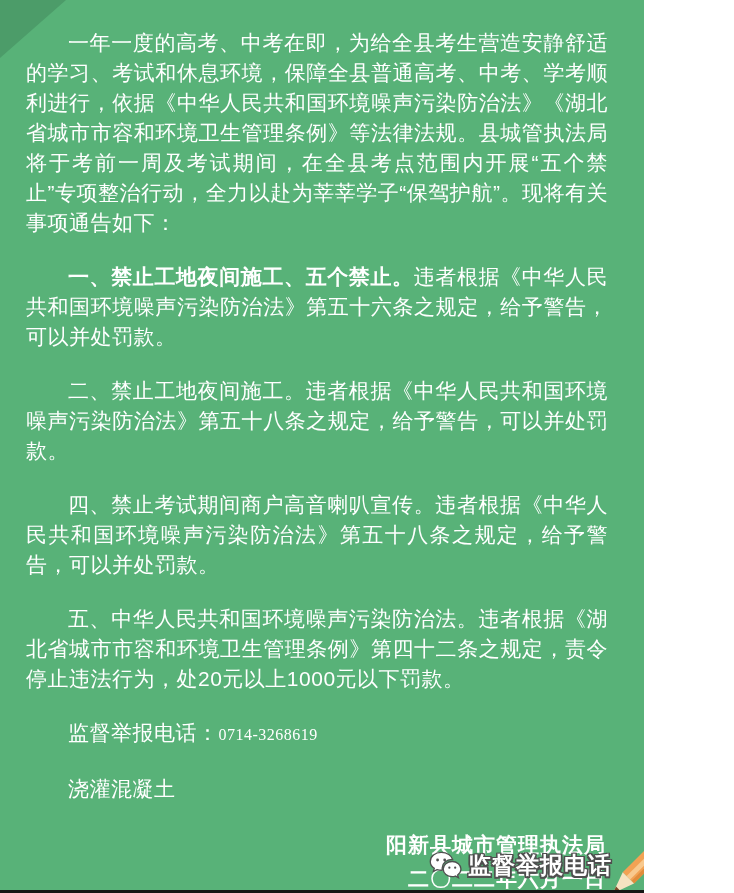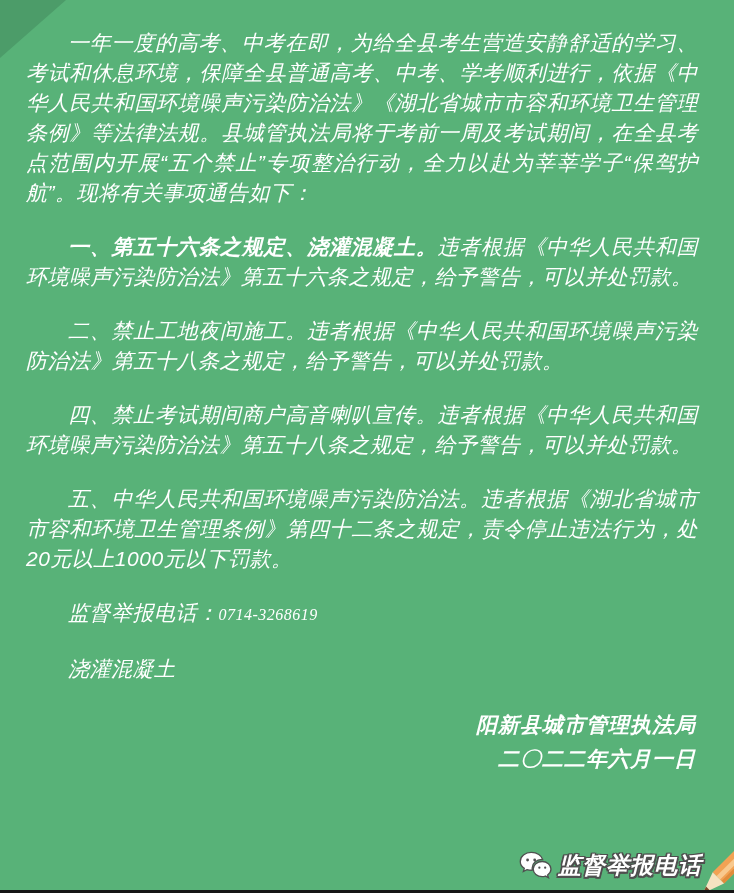--- a/index.html
+++ b/index.html
@@ -1,24 +1,23 @@
 <!DOCTYPE html>
 <html><head>
 <meta charset="utf-8">
 <style>
   html,body{margin:0;padding:0;}
   body{width:734px;height:893px;font-family:"Liberation Sans","DejaVu Sans",sans-serif;}
   .page{
     position:relative;
-    width:734px;height:893px;
+    width:644px;height:893px;
     background:#58b278;
     color:#ffffff;
     overflow:hidden;
     box-sizing:border-box;
-    font-style:italic;
   }
   .corner-triangle{
     position:absolute;top:0;left:0;
     width:0;height:0;
     border-top:58px solid #4c9c69;
     border-right:66px solid transparent;
   }
   .content{
     position:relative;
     padding:28px 36px 0 26px;
@@ -77,21 +76,21 @@
 <body>
 
 <div class="page">
 
   <div class="corner-triangle"></div>
 
   <div class="content">
 
     <p class="para">一年一度的高考、中考在即，为给全县考生营造安静舒适的学习、考试和休息环境，保障全县普通高考、中考、学考顺利进行，依据《中华人民共和国环境噪声污染防治法》《湖北省城市市容和环境卫生管理条例》等法律法规。县城管执法局将于考前一周及考试期间，在全县考点范围内开展“五个禁止”专项整治行动，全力以赴为莘莘学子“保驾护航”。现将有关事项通告如下：</p>
 
-    <p class="para"><span class="lead bold">一、第五十六条之规定、浇灌混凝土。</span><span>违者根据《中华人民共和国环境噪声污染防治法》第五十六条之规定，给予警告，可以并处罚款。</span></p>
+    <p class="para"><span class="lead bold">一、禁止工地夜间施工、五个禁止。</span><span>违者根据《中华人民共和国环境噪声污染防治法》第五十六条之规定，给予警告，可以并处罚款。</span></p>
 
     <p class="para"><span class="lead">二、禁止工地夜间施工。</span><span>违者根据《中华人民共和国环境噪声污染防治法》第五十八条之规定，给予警告，可以并处罚款。</span></p>
 
 
     <p class="para"><span class="lead">四、禁止考试期间商户高音喇叭宣传。</span><span>违者根据《中华人民共和国环境噪声污染防治法》第五十八条之规定，给予警告，可以并处罚款。</span></p>
 
     <p class="para"><span class="lead">五、中华人民共和国环境噪声污染防治法。</span><span>违者根据《湖北省城市市容和环境卫生管理条例》第四十二条之规定，责令停止违法行为，处20元以上1000元以下罚款。</span></p>
 
 
     <p class="para"><span>监督举报电话：</span><span class="serif-num">0714-3268619</span></p>

